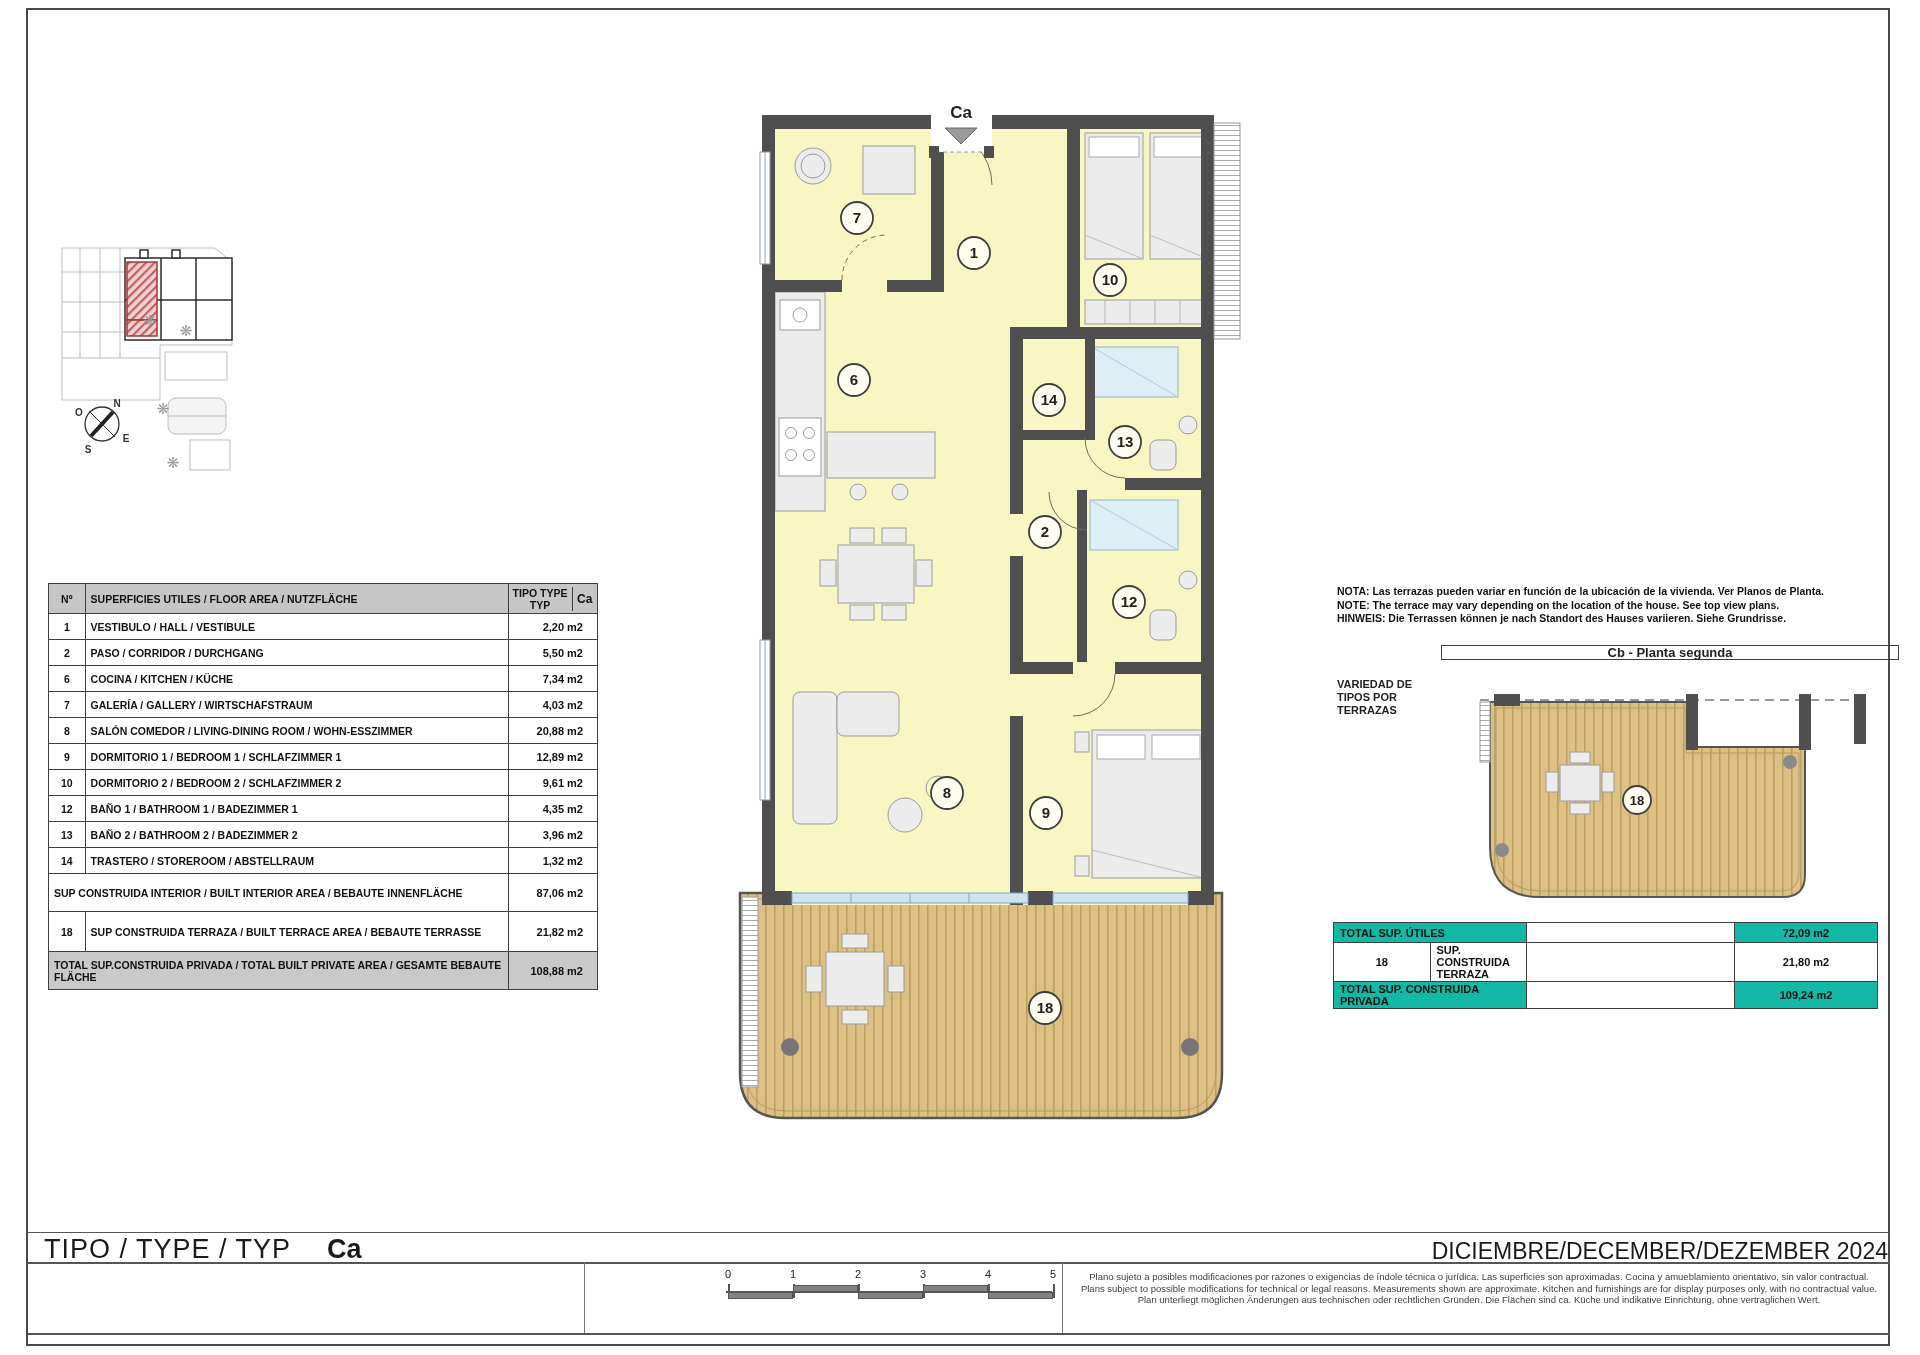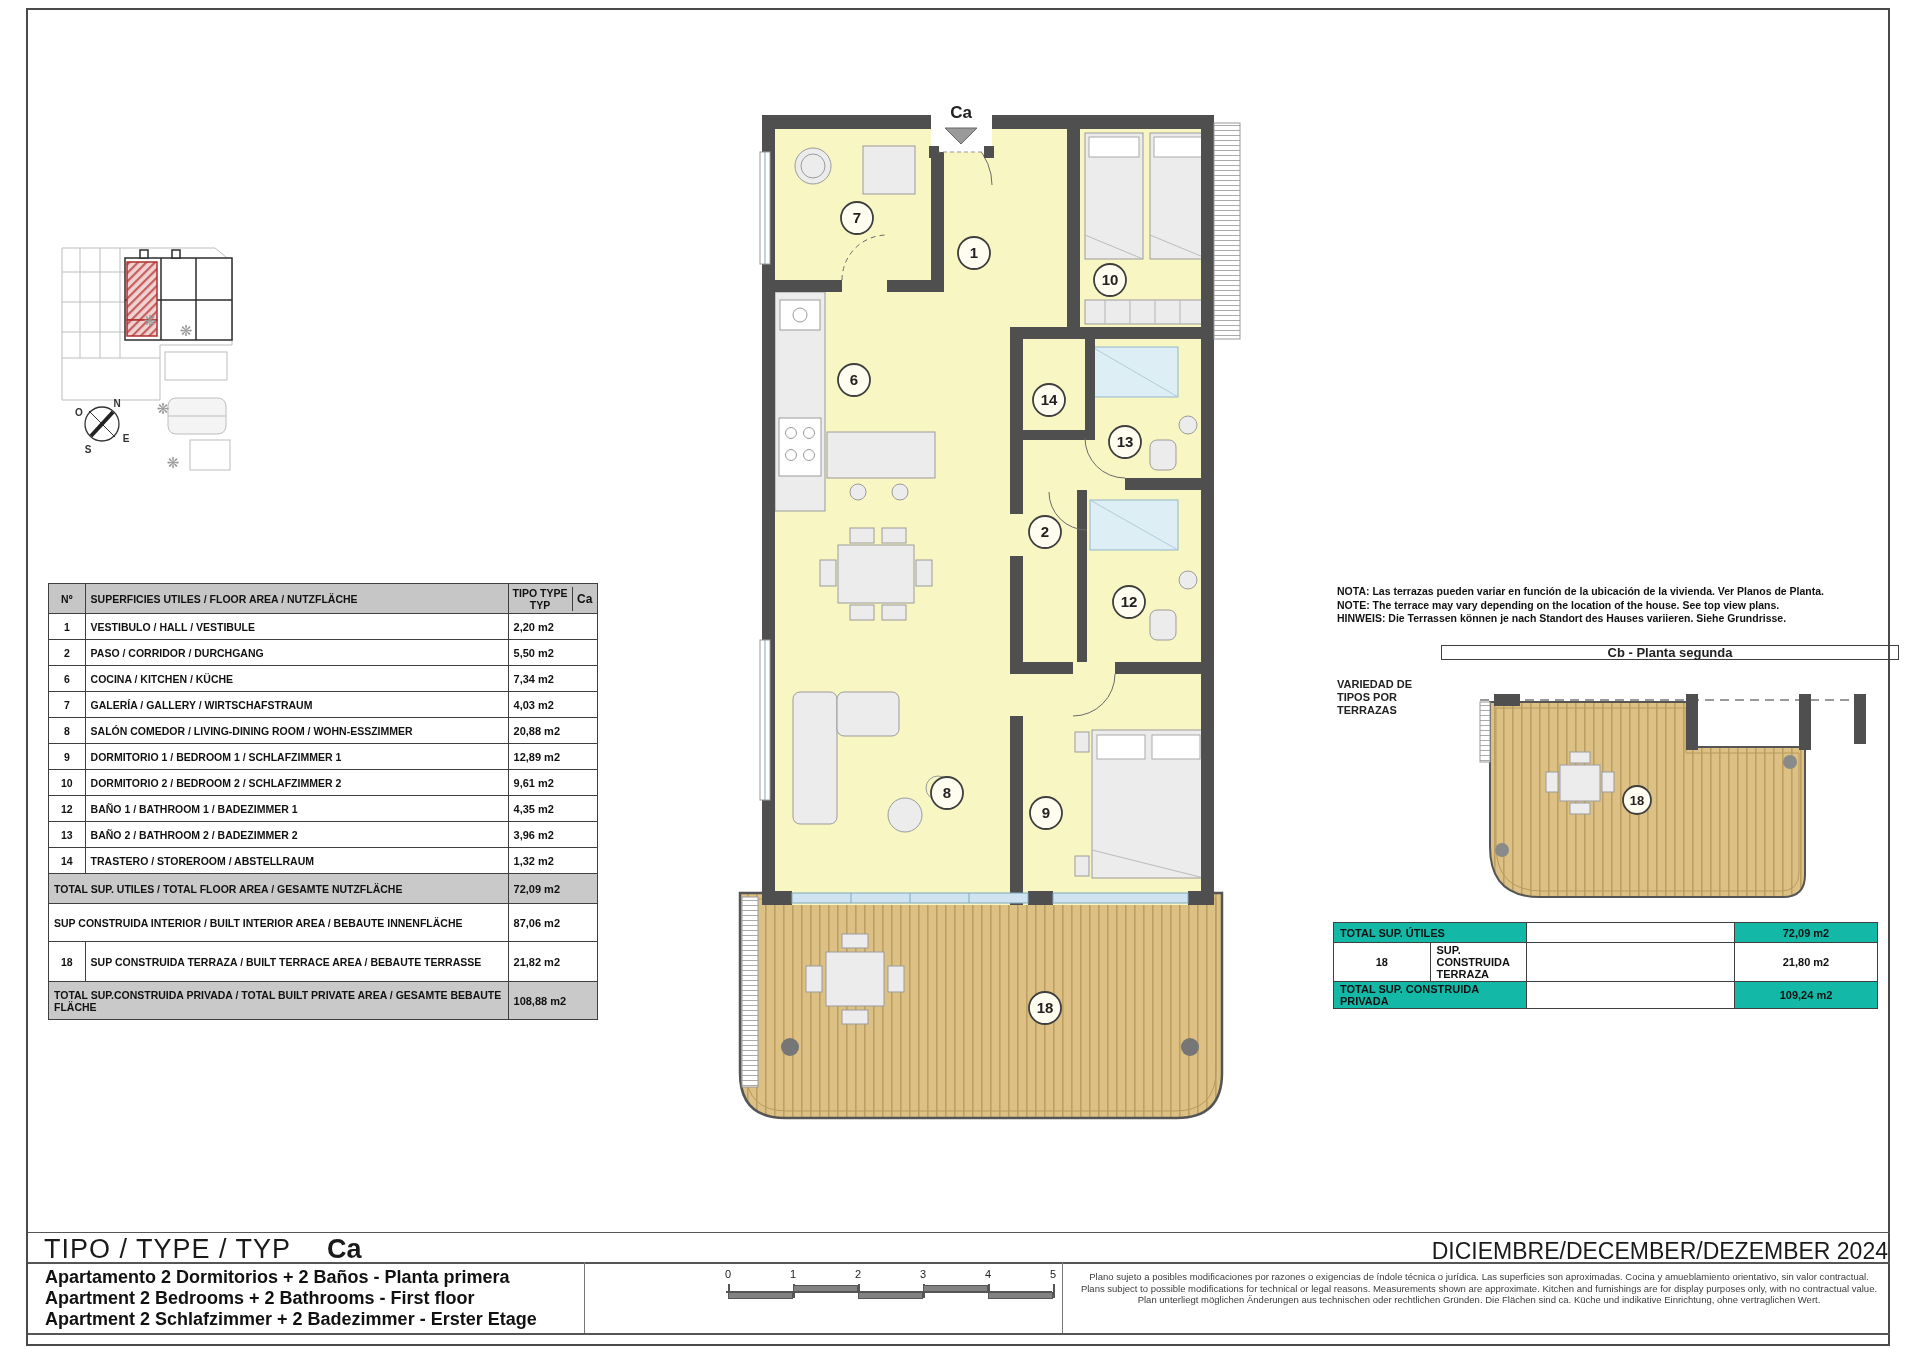--- a/index.html
+++ b/index.html
@@ -15,21 +15,21 @@
   table.areas td{border:1px solid #3f3f3f;padding:2px 5px;box-sizing:border-box;vertical-align:middle;}
   table.areas .c-num{width:36px;text-align:center;}
   table.areas .c-desc{width:416px;}
   table.areas .c-val{width:88px;}
   table.areas tr{height:26px;padding-left:12px;}
   table.areas tr.th{height:30px;background:#c6c6c6;}
   table.areas tr.shade{background:#c9c9c9;}
   table.areas tr.tall{height:30px;}
   table.areas tr.tall2{height:38px;}
   table.areas tr.tall3{height:40px;}
-  table.areas td.v{text-align:left;padding-right:14px;font-size:11px;}
+  table.areas td.v{text-align:right;padding-right:14px;font-size:11px;}
   .th-split{padding:0 !important;}
   .th-split .in{display:flex;height:100%;align-items:stretch;}
   .th-split .tt{width:63px;display:flex;align-items:center;justify-content:center;text-align:center;line-height:12px;font-size:10.5px;}
   .th-split .ca{flex:1;display:flex;align-items:center;justify-content:center;border-left:1px solid #3f3f3f;font-size:12px;}
 
   
   .note{left:1337px;top:585px;width:552px;font-size:10.5px;font-weight:bold;line-height:13.5px;color:#111;white-space:nowrap;}
 
   
   .cb-title{left:1420px;top:645px;width:458px;height:15px;border:1.5px solid #3f3f3f;box-sizing:border-box;
@@ -180,24 +180,20 @@
         </tr>
     <tr>
           <td class="c-num">13</td>
           <td>BAÑO 2 / BATHROOM 2  / BADEZIMMER 2</td>
           <td class="v">3,96 m2</td>
         </tr>
     <tr>
           <td class="c-num">14</td>
           <td>TRASTERO / STOREROOM / ABSTELLRAUM</td>
           <td class="v">1,32 m2</td>
-        </tr>
-    <tr class="shade tall">
-          <td colspan="2">TOTAL SUP. UTILES / TOTAL FLOOR AREA / GESAMTE NUTZFLÄCHE</td>
-          <td class="v">72,09 m2</td>
         </tr>
     <tr class="tall2">
           <td colspan="2">SUP CONSTRUIDA INTERIOR / BUILT INTERIOR AREA / BEBAUTE INNENFLÄCHE</td>
           <td class="v">87,06 m2</td>
         </tr>
     <tr class="tall3">
           <td class="c-num">18</td>
           <td>SUP CONSTRUIDA TERRAZA / BUILT TERRACE AREA / BEBAUTE TERRASSE</td>
           <td class="v">21,82 m2</td>
         </tr>
@@ -442,25 +438,20 @@
   </tbody>
     </table>
 
   <div class="abs hline" style="left:28px;top:1232px;width:1862px;height:1px;"></div>
   <div class="abs tipo-label">
     <span>TIPO / TYPE / TYP</span><span class="tipo-code">Ca</span>
   </div>
   <div class="abs date">DICIEMBRE/DECEMBER/DEZEMBER 2024</div>
   <div class="abs hline" style="left:28px;top:1262px;width:1862px;height:2px;"></div>
 
-  <div class="abs desc">
-    <div>Apartamento 2 Dormitorios + 2 Baños - Planta primera</div>
-    <div>Apartment 2 Bedrooms + 2 Bathrooms - First floor</div>
-    <div>Apartment 2 Schlafzimmer + 2 Badezimmer - Erster Etage</div>
-  </div>
   <div class="abs vdiv" style="left:584px;top:1262px;height:71px;"></div>
 
   <div class="abs scalebar">
     <span class="num" style="left:2px">0</span>
     <span class="num" style="left:67px">1</span>
     <span class="num" style="left:132px">2</span>
     <span class="num" style="left:197px">3</span>
     <span class="num" style="left:262px">4</span>
     <span class="num" style="left:327px">5</span>
     <div class="base"></div>

